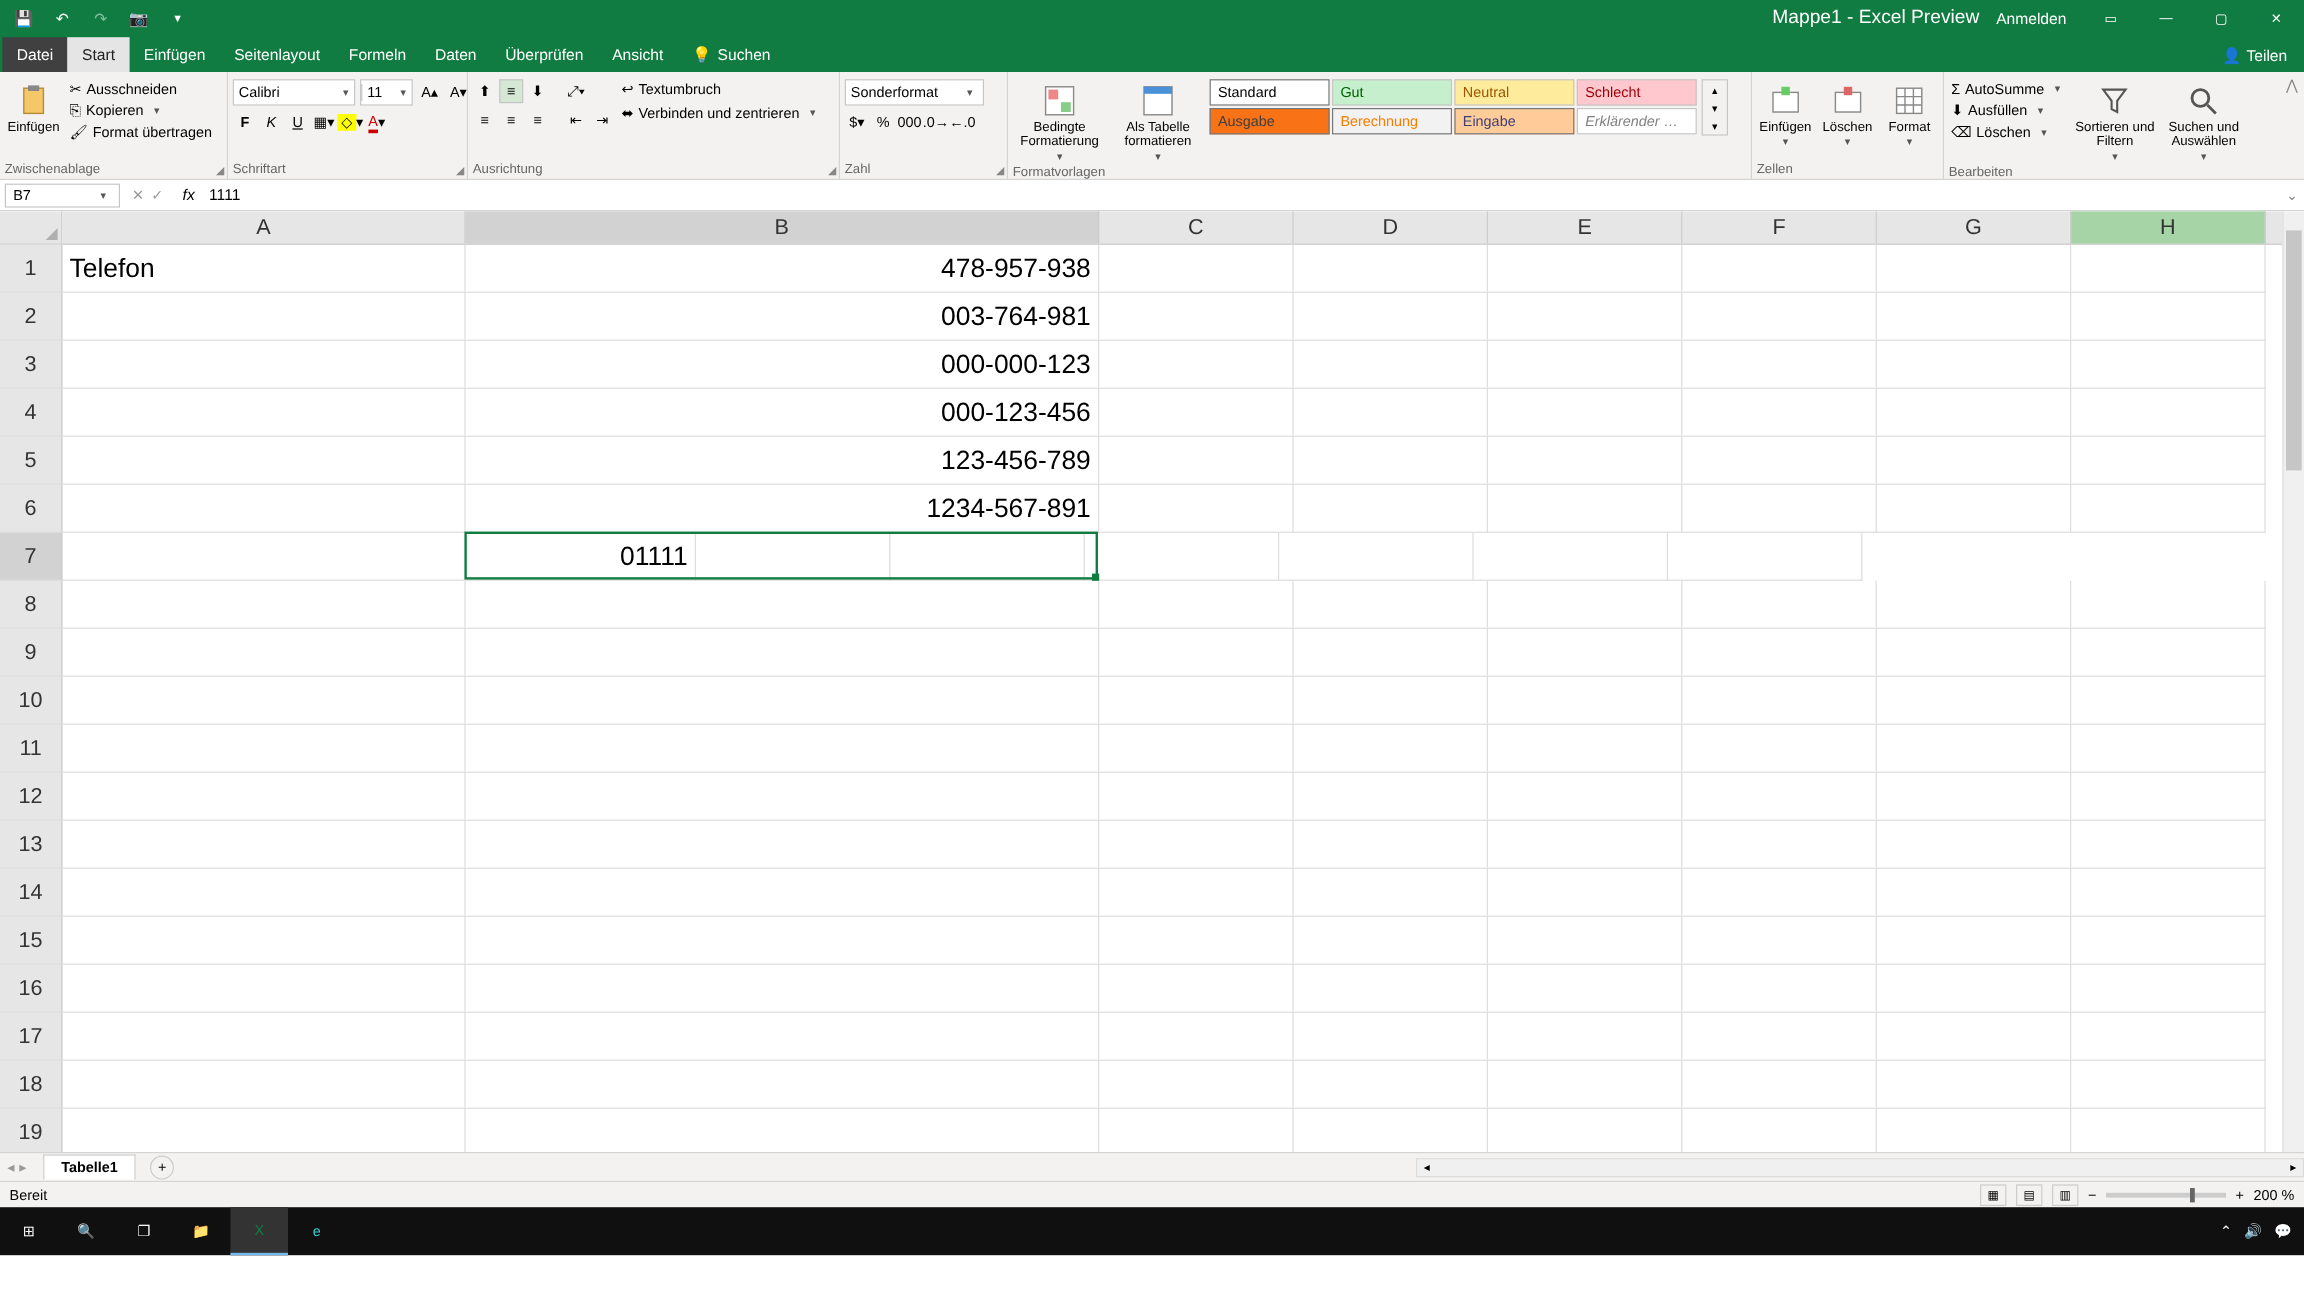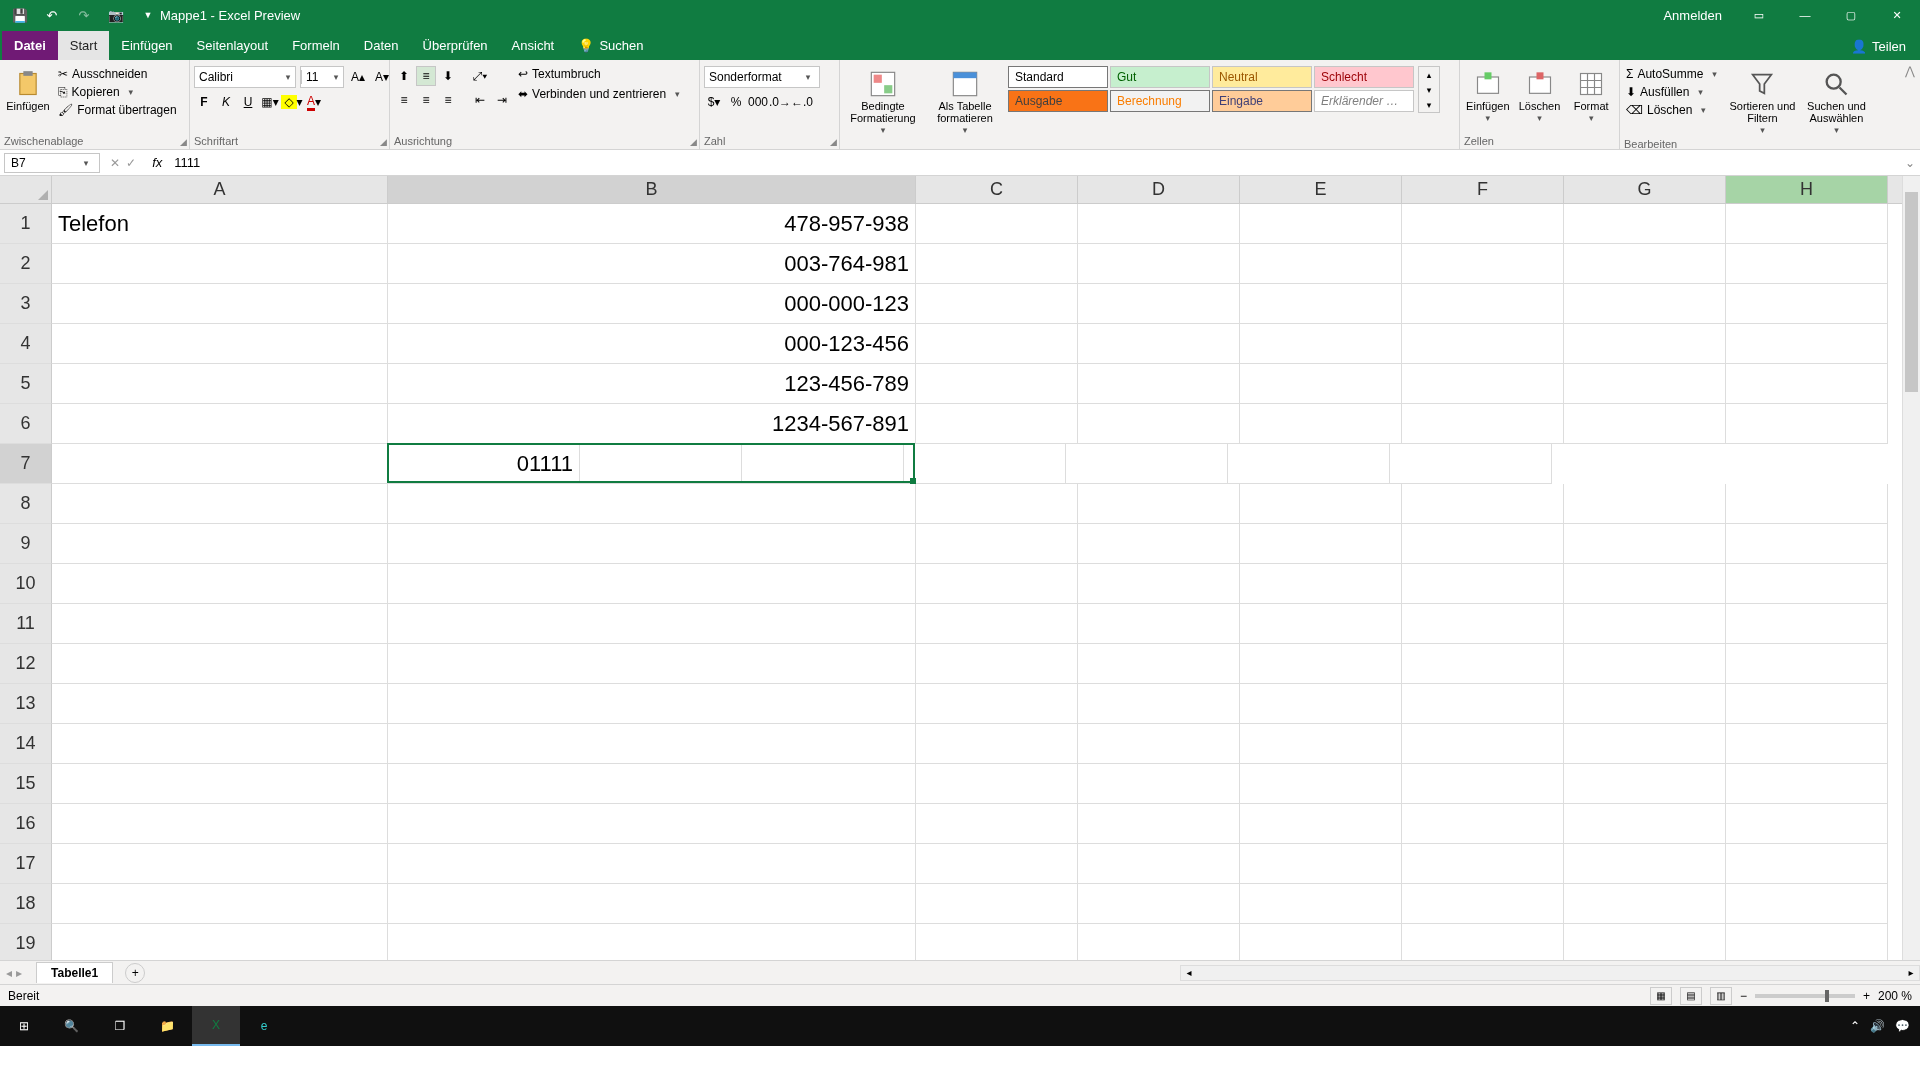--- a/index.html
+++ b/index.html
@@ -2,29 +2,29 @@
 <html><head>
 <meta charset="utf-8">
 <style>
 * { margin: 0; padding: 0; box-sizing: border-box; font-family: 'Segoe UI', Tahoma, sans-serif; user-select: none; }
 body { width: 1920px; height: 1080px; overflow: hidden; background: #fff; font-size: 12px; }
 
 
 .title-bar { height: 30px; background: #107c41; display: flex; align-items: center; color: #fff; }
 .title-left { display: flex; align-items: center; gap: 8px; padding-left: 8px; }
 .title-btn { width: 24px; height: 24px; display: flex; align-items: center; justify-content: center; font-size: 13px; }
-.title-center { flex: 1; text-align: left; font-size: 13px; }
+.title-center { flex: 1; text-align: right; font-size: 16px; }
 .title-right { display: flex; align-items: center; }
 .title-right .sign { padding: 0 14px; font-size: 13px; }
 .win-btn { width: 46px; height: 30px; display: flex; align-items: center; justify-content: center; font-size: 11px; }
 
 
 .tab-strip { height: 30px; background: #107c41; display: flex; align-items: flex-end; }
 .tab { padding: 7px 12px; color: #fff; font-size: 13px; cursor: pointer; }
-.tab.datei { background: #701a75; margin-left: 2px; font-weight: bold; }
+.tab.datei { background: #404040; margin-left: 2px; }
 .tab.active { background: #e5e5e5; color: #222; }
 .tab-right { margin-left: auto; display:flex; align-items:center;}
 .teilen { color: #fff; padding: 6px 14px; font-size: 13px; display:flex; align-items:center; gap:4px;}
 .tell { display:flex; align-items:center; gap:5px; color:#fff; padding:7px 12px; font-size:13px;}
 
 
 .ribbon { height: 90px; background: #f3f2f1; border-bottom: 1px solid #d4d4d4; display: flex; }
 .ribbon-group { border-right: 1px solid #d4d4d4; display: flex; flex-direction: column; padding: 2px 4px 0 4px; position: relative; }
 .ribbon-group-label { text-align: left; font-size: 11px; color: #666; padding: 2px 0; margin-top: auto; }
 .ribbon-body { flex: 1; display: flex; align-items: flex-start; gap: 4px; padding-top: 4px; }
@@ -275,20 +275,21 @@
           <div class="style-cell" style="background: rgb(242, 242, 242); color: rgb(250, 125, 0); border-color: rgb(119, 119, 119);">Berechnung</div>
           <div class="style-cell" style="background: rgb(255, 204, 153); color: rgb(63, 63, 118); border-color: rgb(119, 119, 119);">Eingabe</div>
           <div class="style-cell" style="background: rgb(255, 255, 255); color: rgb(127, 127, 127); font-style: italic;">Erklärender …</div>
         </div>
       <div class="rb-col" style="justify-content:center;gap:0;border:1px solid #c6c6c6;">
         <div class="rb-sq" style="height:15px;font-size:9px">▴</div>
         <div class="rb-sq" style="height:15px;font-size:9px">▾</div>
         <div class="rb-sq" style="height:15px;font-size:9px">▾</div>
       </div>
     </div>
+    <div class="ribbon-group-label">Formatvorlagen</div>
   </div>
 
   <div class="ribbon-group" style="width:160px">
     <div class="ribbon-body">
       <div class="rb-big">
         <svg viewBox="0 0 24 24">
             <rect x="3" y="6" width="18" height="14" fill="#fff" stroke="#888"></rect>
             <rect x="9" y="2" width="6" height="6" fill="#6c6"></rect>
           </svg>
         <span>Einfügen</span>

